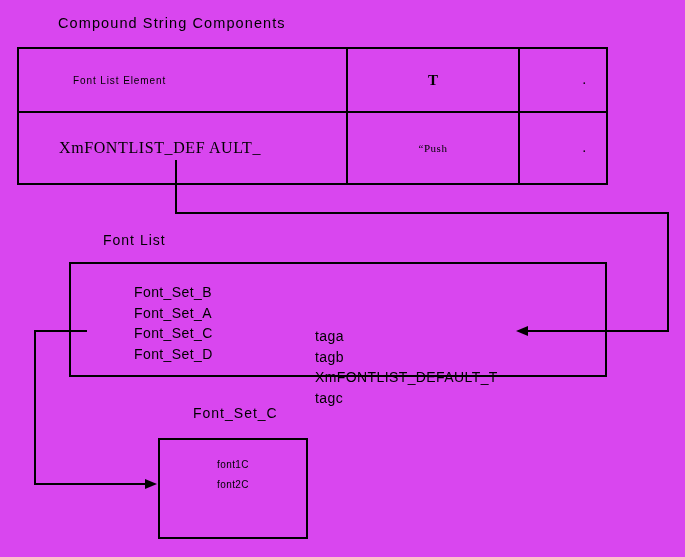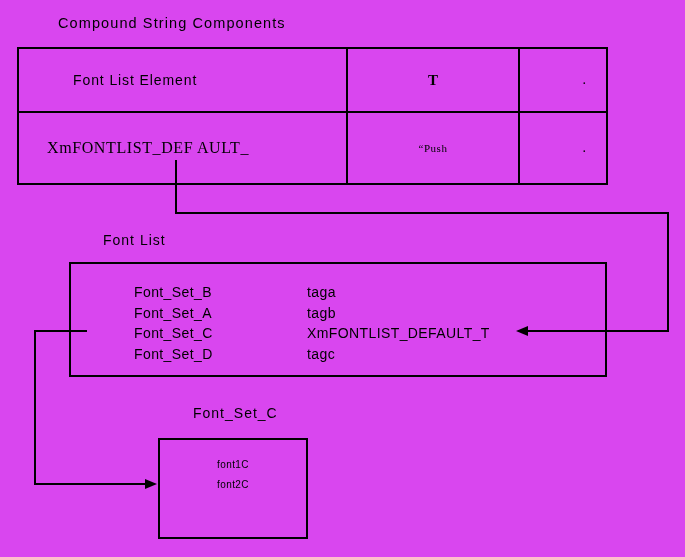--- a/index.html
+++ b/index.html
@@ -25,26 +25,26 @@
     width:591px;height:138px;
     box-sizing:border-box;
     border:2px solid #000;
     display:grid;
     grid-template-columns:329px 172px 1fr;
     grid-template-rows:64px 1fr;
   }
   .cs-cell{
     box-sizing:border-box;
     display:flex;align-items:center;
-    font-size:14px;
+    font-size:10px;
   }
   .cs-cell.col1,.cs-cell.col2{border-right:2px solid #000;}
   .cs-cell.row1{border-bottom:2px solid #000;}
   .cell-r1c1{padding-left:54px;letter-spacing:0.9px;}
-  .cell-r2c1{padding-left:28px;font-size:16px;letter-spacing:0.6px;}
+  .cell-r2c1{padding-left:40px;font-size:16px;letter-spacing:0.6px;}
   .cell-r1c2{justify-content:center;font-size:15px;font-weight:600;}
   .cell-r2c2{justify-content:center;font-size:11px;letter-spacing:0.5px;}
   .cell-c3{justify-content:flex-end;padding-right:20px;font-size:14px;}
 
   
   .line{position:absolute;background:#000;}
   .arrow-left{
     position:absolute;width:0;height:0;
     border-top:5px solid transparent;
     border-bottom:5px solid transparent;
@@ -67,21 +67,21 @@
     width:538px;height:115px;
     box-sizing:border-box;
     border:2px solid #000;
   }
   .fl-col{
     position:absolute;top:18px;
     font-size:14px;line-height:20.6px;letter-spacing:0.4px;
     white-space:nowrap;
   }
   .fl-names{left:63px;}
-  .fl-tags{left:236px;}
+  .fl-tags{left:244px;margin-top:44px;}
   .fl-col span{display:block;}
 
   
   .fontset-label{
     position:absolute;left:193px;top:405px;
     font-size:14px;letter-spacing:1px;
   }
   .fontset-box{
     position:absolute;left:158px;top:438px;
     width:150px;height:101px;

